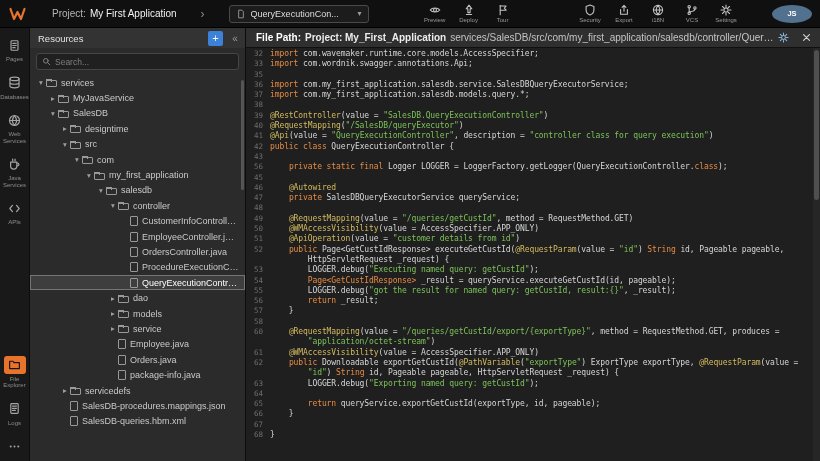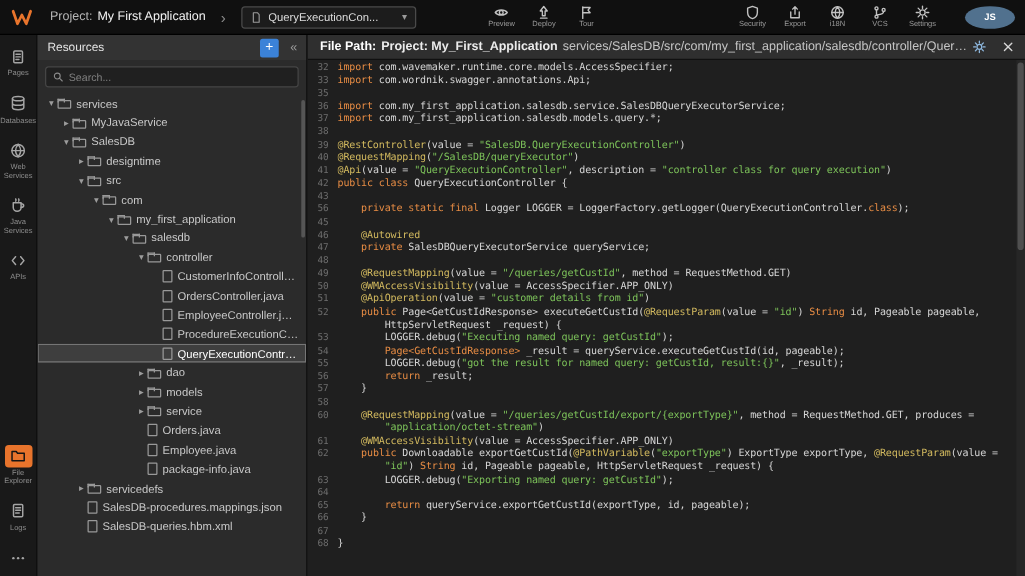--- a/index.html
+++ b/index.html
@@ -1,21 +1,21 @@
 <!DOCTYPE html>
 <html style="--accent-orange: #e8742c; --accent-blue: #3b82d8; --avatar-bg: #51718e; --c-k: #e78c44; --c-s: #7dc35a; --c-a: #d3ba5f; --c-p: #d6d6d6; --c-ln: #6e6e6e;"><head>
 <meta charset="utf-8">
 <style>
   *{margin:0;padding:0;box-sizing:border-box;}
   html,body{width:820px;height:461px;overflow:hidden;background:#141414;}
   body{font-family:"Liberation Sans",sans-serif;color:#ddd;}
   .screen{width:820px;height:461px;display:flex;flex-direction:column;overflow:hidden;background:#1f1f1f;}
 
   
-  .topbar{height:28px;flex:none;display:flex;align-items:center;background:#101010;border-bottom:1px solid #000;padding:0 8px 0 6px;gap:12px;}
+  .topbar{height:28px;flex:none;display:flex;align-items:center;background:#101010;border-bottom:1px solid #000;padding:0 8px 0 6px;gap:24px;}
   .logo{width:22px;height:18px;display:flex;align-items:center;justify-content:center;flex:none;cursor:pointer;}
   .proj{font-size:10px;display:flex;gap:4px;align-items:center;white-space:nowrap;flex:none;}
   .proj-label{color:#b5b5b5;}
   .proj-name{color:#f2f2f2;}
   .tb-sep{color:#8a8a8a;font-size:12px;flex:none;}
   .file-dd{display:flex;align-items:center;gap:5px;height:18px;background:#1c1c1c;border:1px solid #4a4a4a;border-radius:3px;color:#ddd;font-size:9px;padding:0 6px;width:140px;flex:none;font-family:inherit;cursor:pointer;}
   .file-dd .dd-label{flex:1;text-align:left;white-space:nowrap;overflow:hidden;}
   .dd-caret{color:#9a9a9a;font-size:8px;}
   .dd-caret::before{content:"▾";}
   .tb-spacer1{flex:1;}
@@ -353,26 +353,26 @@
             <span class="tree-label">controller</span>
           </div>
           <div class="tree-row" style="padding-left: 90px;">
             <span class="tree-caret"></span>
             <span class="tree-ic ic-file"></span>
             <span class="tree-label">CustomerInfoController.java</span>
           </div>
           <div class="tree-row" style="padding-left: 90px;">
             <span class="tree-caret"></span>
             <span class="tree-ic ic-file"></span>
+            <span class="tree-label">EmployeeController.java</span>
+          </div>
+          <div class="tree-row" style="padding-left: 90px;">
+            <span class="tree-caret"></span>
+            <span class="tree-ic ic-file"></span>
             <span class="tree-label">OrdersController.java</span>
-          </div>
-          <div class="tree-row" style="padding-left: 90px;">
-            <span class="tree-caret"></span>
-            <span class="tree-ic ic-file"></span>
-            <span class="tree-label">EmployeeController.java</span>
           </div>
           <div class="tree-row" style="padding-left: 90px;">
             <span class="tree-caret"></span>
             <span class="tree-ic ic-file"></span>
             <span class="tree-label">ProcedureExecutionController.java</span>
           </div>
           <div class="tree-row selected" style="padding-left: 90px;">
             <span class="tree-caret"></span>
             <span class="tree-ic ic-file"></span>
             <span class="tree-label">QueryExecutionController.java</span>
@@ -388,26 +388,26 @@
             <span class="tree-label">models</span>
           </div>
           <div class="tree-row" style="padding-left: 78px;">
             <span class="tree-caret">▸</span>
             <span class="tree-ic ic-folder"></span>
             <span class="tree-label">service</span>
           </div>
           <div class="tree-row" style="padding-left: 78px;">
             <span class="tree-caret"></span>
             <span class="tree-ic ic-file"></span>
+            <span class="tree-label">Employee.java</span>
+          </div>
+          <div class="tree-row" style="padding-left: 78px;">
+            <span class="tree-caret"></span>
+            <span class="tree-ic ic-file"></span>
             <span class="tree-label">Orders.java</span>
-          </div>
-          <div class="tree-row" style="padding-left: 78px;">
-            <span class="tree-caret"></span>
-            <span class="tree-ic ic-file"></span>
-            <span class="tree-label">Employee.java</span>
           </div>
           <div class="tree-row" style="padding-left: 78px;">
             <span class="tree-caret"></span>
             <span class="tree-ic ic-file"></span>
             <span class="tree-label">package-info.java</span>
           </div>
           <div class="tree-row" style="padding-left: 30px;">
             <span class="tree-caret">▸</span>
             <span class="tree-ic ic-folder"></span>
             <span class="tree-label">servicedefs</span>

